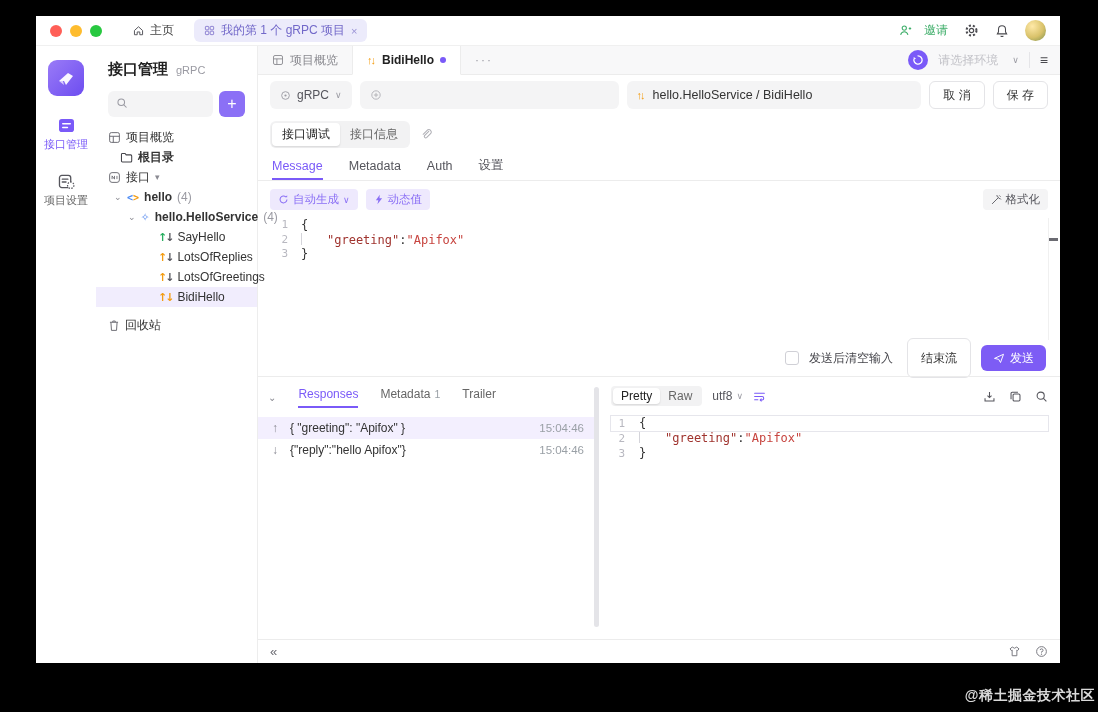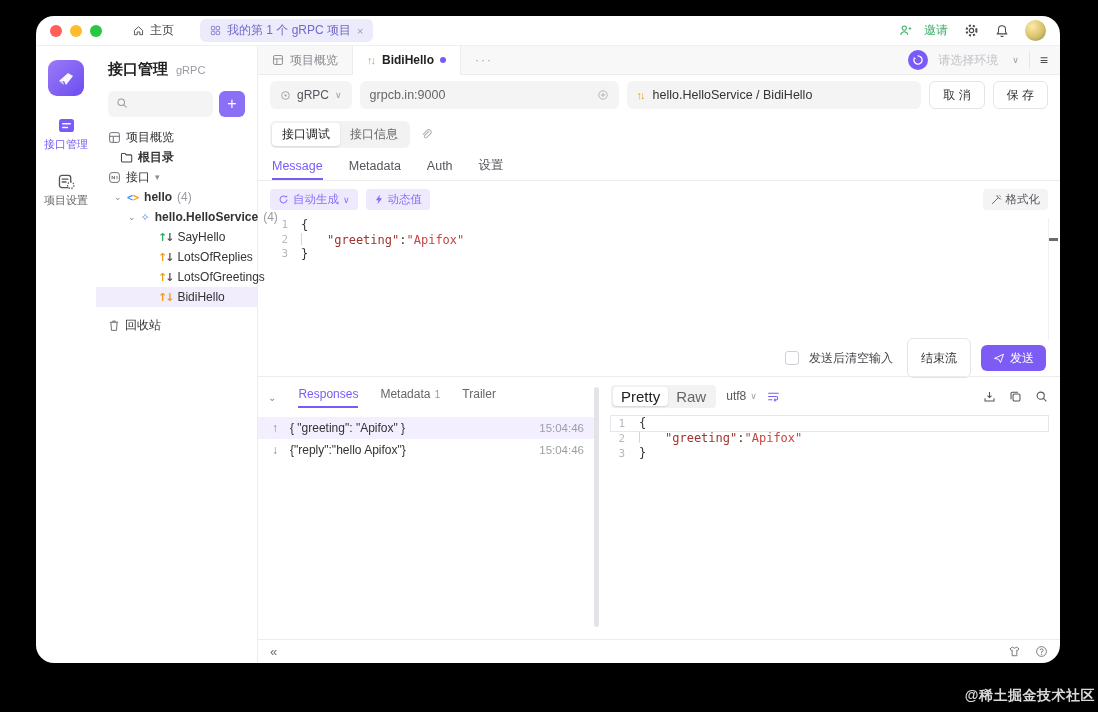--- a/index.html
+++ b/index.html
@@ -1,31 +1,31 @@
 <!DOCTYPE html>
 <html><head>
 <meta charset="utf-8">
 <style>
   * { margin:0; padding:0; box-sizing:border-box; }
   html,body { width:1098px; height:712px; background:#000; overflow:hidden;
               font-family:"Liberation Sans","DejaVu Sans",sans-serif; }
   .canvas { position:relative; width:1098px; height:712px; background:#000; }
   .window { position:absolute; left:36px; top:16px; width:1024px; height:647px;
-            background:#fff; border-radius:18px; overflow:hidden;
+            background:#fff; border-radius:0; overflow:hidden;
             box-shadow:0 12px 40px rgba(0,0,0,.55); display:flex; flex-direction:column; }
   .watermark { position:absolute; right:3px; bottom:7px; color:#d9d9d9; font-size:14px; letter-spacing:.5px;font-weight:bold; }
 
   
   .titlebar { height:30px; flex:0 0 30px; display:flex; align-items:center; padding:0 14px;
               border-bottom:1px solid #f0f0f0; }
   .traffic { display:flex; gap:8px; margin-right:30px; }
   .dot { width:12px; height:12px; border-radius:50%; }
   .dot.red{background:#ff5f57;} .dot.yellow{background:#febc2e;} .dot.green{background:#28c840;}
   .tb-home { display:flex; align-items:center; gap:5px; font-size:12px; color:#444; }
-  .tb-tab { margin-left:26px; display:flex; align-items:center; gap:6px; background:#ecebfb;
+  .tb-tab { margin-left:20px; display:flex; align-items:center; gap:6px; background:#ecebfb;
             color:#7268c9; border-radius:6px; padding:3px 10px; font-size:12px; }
   .tb-tab .close { color:#9a93d6; font-size:11px; }
   .tb-right { margin-left:auto; display:flex; align-items:center; gap:16px; }
   .invite { display:flex; align-items:center; gap:12px; color:#3fae6a; font-size:12px; }
   .tb-icon { color:#4a4a4f; display:flex; }
   .avatar { width:21px; height:21px; border-radius:50%;
             background:radial-gradient(circle at 35% 30%,#ffe9a8,#d9c26a 55%,#7a8f4e); }
 
   
   .body { flex:1; display:flex; min-height:0; }
@@ -148,21 +148,21 @@
   .rrow { height:22px; display:flex; align-items:center; gap:8px; padding:0 10px; color:#333; white-space:nowrap; }
   .rrow.hl { background:#f3effe; }
   .ric { width:14px; display:flex; justify-content:center; }
   .rtime { margin-left:auto; color:#9aa0a6; font-size:11.5px; }
   .ar-up,.ar-dn { color:#8b8b95; font-size:12px; }
   .splitter { width:5px; flex:0 0 5px; background:#e4e4e8; border-radius:3px; margin-top:10px; height:240px; }
 
   .resp-right { flex:1; display:flex; flex-direction:column; padding:8px 12px 0; min-width:0; }
   .vtoolbar { display:flex; align-items:center; gap:10px; height:22px; }
   .vseg { background:#f2f2f3; border-radius:4px; padding:2px; display:flex; }
-  .vseg .seg { padding:1px 8px; font-size:15px; }
+  .vseg .seg { padding:1px 8px; font-size:12px; }
   .enc { font-size:12px; color:#55555c; display:flex; align-items:center; gap:4px; }
   .wrap-ic { color:#7a5af8; display:flex; }
   .vt-right { margin-left:auto; display:flex; gap:13px; color:#55555c; }
   .vcode { margin-top:9px; font-family:"DejaVu Sans Mono",monospace; font-size:12px; line-height:15px; }
   .vcode .ln { width:14px; margin-right:14px; flex:0 0 14px; }
   .vline1 { outline:1px solid #e6e6ec; }
 
   
   .statusbar { height:24px; flex:0 0 24px; border-top:1px solid #ececec; display:flex; align-items:center;
                padding:0 12px; }
@@ -386,21 +386,20 @@
             <span>
               <svg width="11" height="11" viewBox="0 0 16 16">
                   <circle cx="8" cy="8" r="5.6" fill="none" stroke="#9a9aa2" stroke-width="1.3"></circle>
                   <circle cx="8" cy="8" r="1.6" fill="#9a9aa2"></circle>
                 </svg>
             </span>
             <span>gRPC</span>
             <span class="chev">∨</span>
           </div>
           <div class="url-field">
-            <input value="grpcb.in:9000" style="">
             <span>
               <svg width="12" height="12" viewBox="0 0 16 16">
                   <circle cx="8" cy="8" r="5.6" fill="none" stroke="#b0b0b6" stroke-width="1.2"></circle>
                   <path d="M8 5.2v5.6M5.2 8h5.6" stroke="#b0b0b6" stroke-width="1.2"></path>
                 </svg>
             </span>
           </div>
           <div class="svc-field">
             <span class="arr"><span style="color:#f39c12">↑</span><span style="color:#f39c12;letter-spacing:0">↓</span></span>
             <span>hello.HelloService / BidiHello</span>

